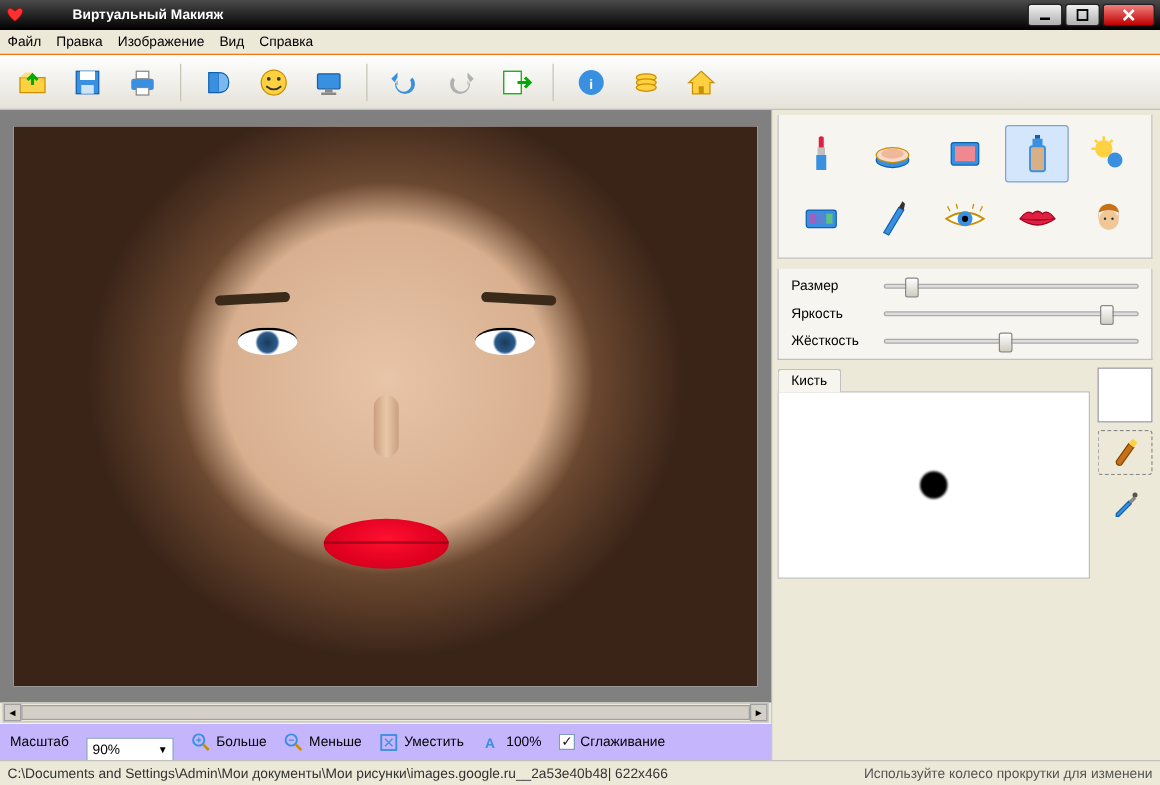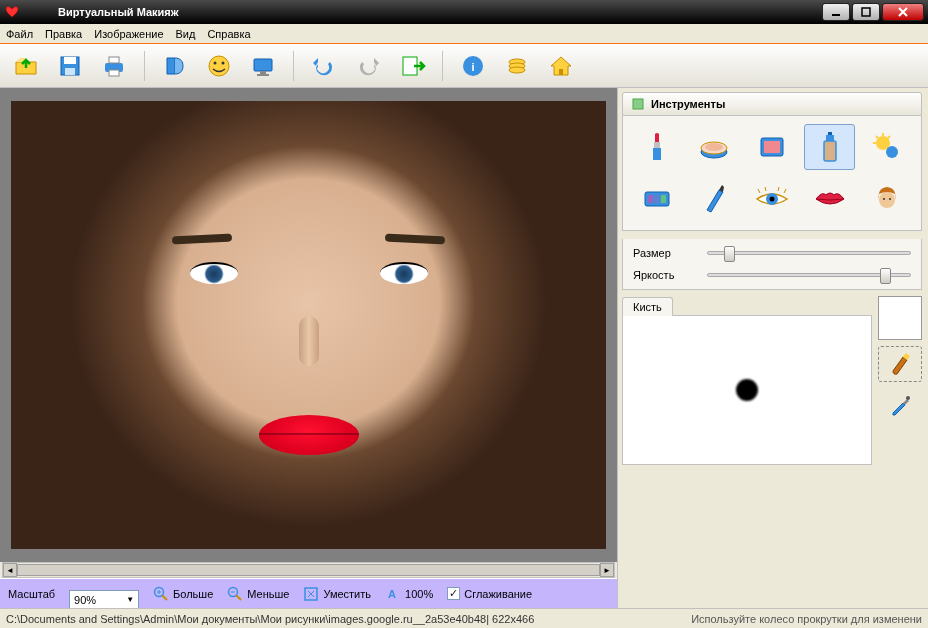--- a/index.html
+++ b/index.html
@@ -254,26 +254,20 @@
       <div class="chk">
         <div class="box">
             <span>✓</span>
           </div>
         <span>Сглаживание</span>
       </div>
     </div>
   </div>
 
   <div class="right">
-    <div class="panel-hdr">
-      <svg width="14" height="14">
-          <rect x="2" y="2" width="10" height="10" fill="#8c8" stroke="#4a4"></rect>
-        </svg>
-      <span>Инструменты</span>
-    </div>
     <div class="tools-grid">
       <div class="tool">
           <svg width="30" height="34">
             <rect x="11" y="18" width="8" height="12" fill="#3a90e0"></rect>
             <rect x="12" y="12" width="6" height="6" fill="#c0c0c0"></rect>
             <path d="M13 12 L13 4 Q15 2 17 4 L17 12 Z" fill="#e02040"></path>
           </svg>
         </div>
       <div class="tool">
           <svg width="34" height="34">
@@ -345,20 +339,26 @@
         <div class="slrow">
           <label>Размер</label>
           <div class="track">
               <div class="thumb2" style="left:8%"></div>
             </div>
         </div>
         <div class="slrow">
           <label>Яркость</label>
           <div class="track">
               <div class="thumb2" style="left:85%"></div>
+            </div>
+        </div>
+        <div class="slrow">
+          <label>Жёсткость</label>
+          <div class="track">
+              <div class="thumb2" style="left:45%"></div>
             </div>
         </div>
       </div>
     </div>
 
     <div class="brush-area">
       <div class="brush-tab-wrap">
         <div class="tab"><span>Кисть</span></div>
         <div class="brush-preview">
           <div class="brush-dot"></div>

